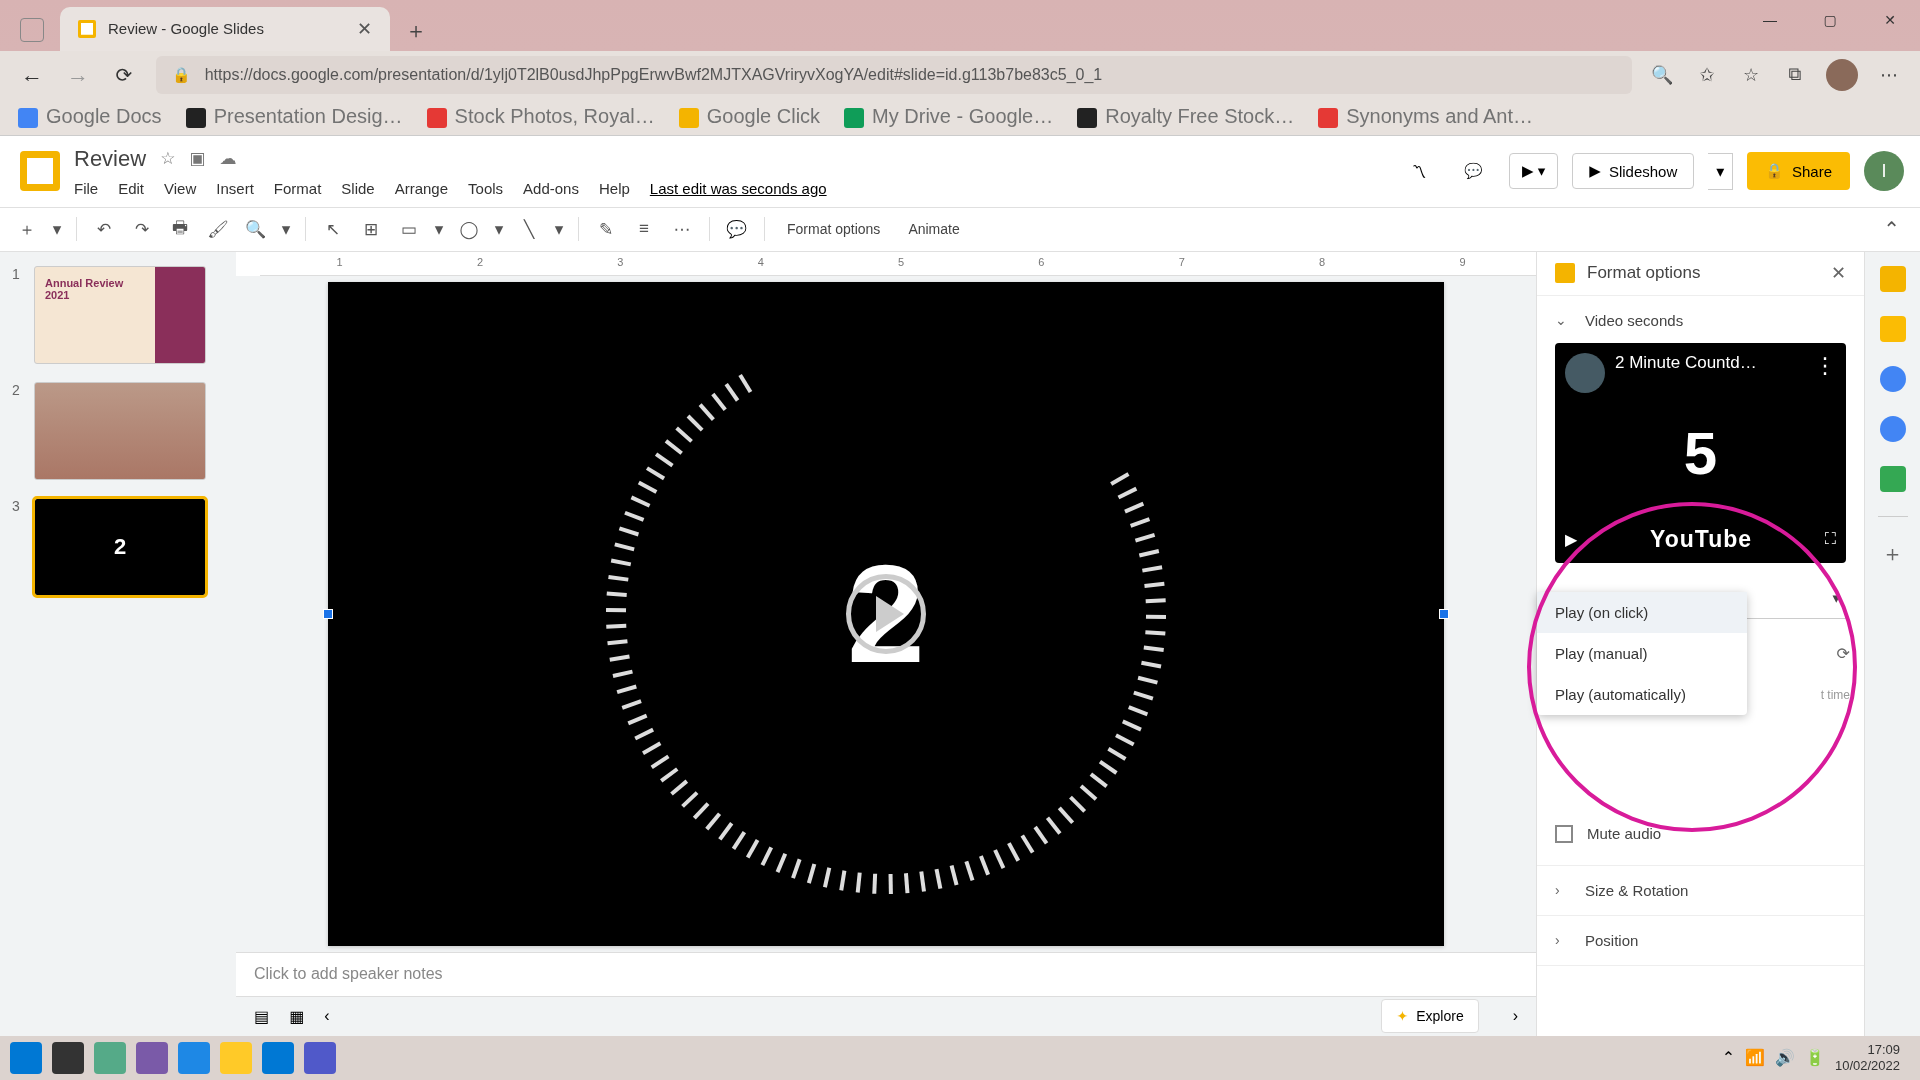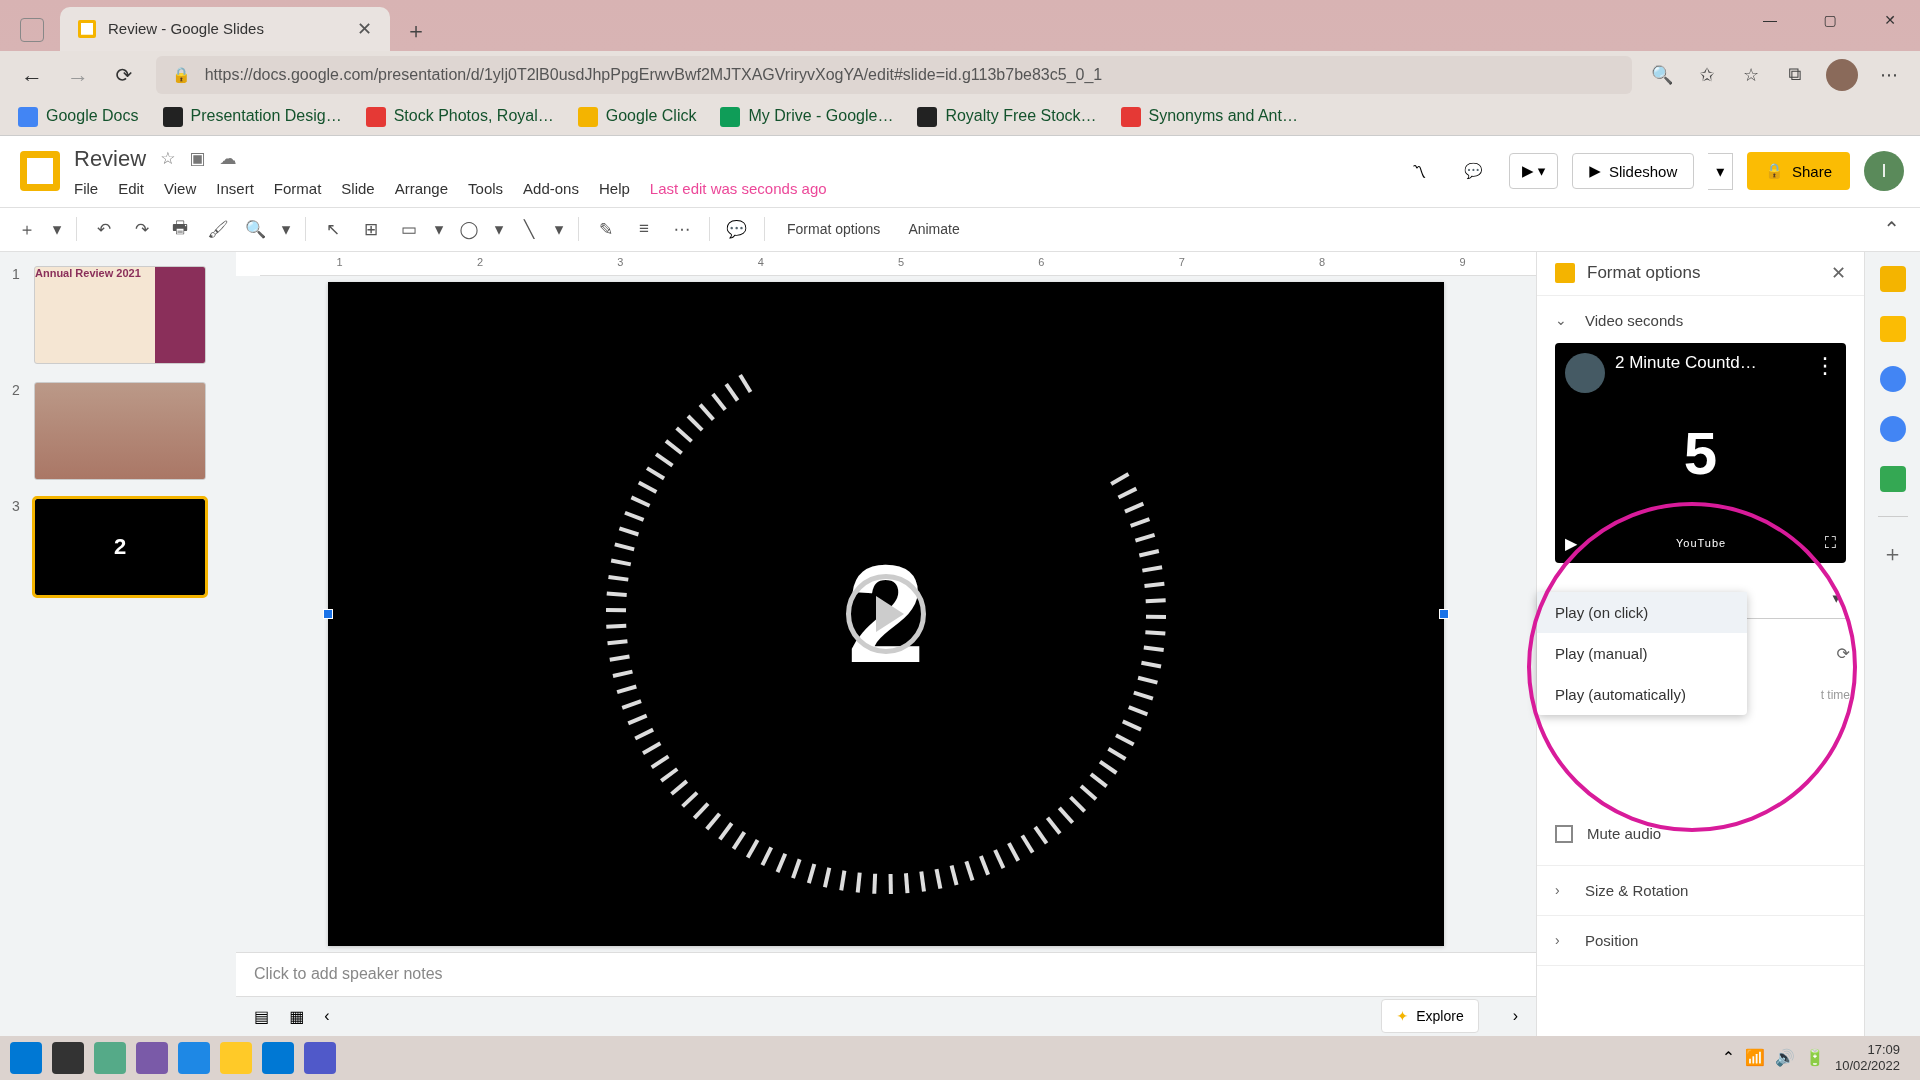--- a/index.html
+++ b/index.html
@@ -17,32 +17,32 @@
 .win-btn{width:60px;display:flex;align-items:center;justify-content:center;font-size:14px;color:#333}
 .addr-bar{height:52px;background:#e7e1dd;display:flex;align-items:center;padding:0 18px;gap:18px}
 .nav-arrow{font-size:22px;color:#333;width:28px;text-align:center}
 .nav-arrow.dim{color:#999}
 .reload{font-size:20px}
 .url-box{flex:1;background:#ded6d2;border-radius:6px;height:38px;display:flex;align-items:center;padding:0 16px;gap:14px;color:#555;font-size:16px}
 .url-lock{font-size:15px}
 .addr-icon{width:26px;height:26px;display:flex;align-items:center;justify-content:center;font-size:18px;color:#444}
 .avatar{width:32px;height:32px;border-radius:50%;background:#8a6a5a}
 .bookmarks{height:40px;background:#e7e1dd;display:flex;align-items:center;padding:0 18px;gap:24px;border-bottom:1px solid #ccc}
-.bm{display:flex;align-items:flex-start;gap:8px;font-size:16px;color:#14532d}
+.bm{display:flex;align-items:flex-end;gap:8px;font-size:20px;color:#737373}
 .bm .ico{width:20px;height:20px;border-radius:3px}
 .app-area{flex:1;background:#f1f3f4;display:flex;flex-direction:column;position:relative}
 .app-header{height:72px;background:#fff;display:flex;align-items:center;padding:0 16px 0 20px;gap:14px;border-bottom:1px solid #e0e0e0}
 .app-logo{width:40px;height:40px;background:#f4b400;border-radius:4px;position:relative}
 .app-logo:after{content:"";position:absolute;inset:7px;background:#fff}
 .doc-block{display:flex;flex-direction:column;gap:8px}
 .doc-top{display:flex;align-items:center;gap:14px}
 .doc-title{font-size:22px;color:#444}
 .doc-ico{font-size:17px;color:#777}
 .menu-row{display:flex;gap:20px;font-size:15px;color:#333}
-.last-edit{color:#ec4899;}
+.last-edit{color:#000000;text-decoration:underline}
 .hdr-spacer{flex:1}
 .hdr-btn{display:flex;align-items:center;gap:8px;padding:8px 12px;border-radius:4px;font-size:15px}
 .slideshow-btn{border:1px solid #ccc;background:#fff;padding:8px 16px}
 .share-btn{background:#fbbc04;font-weight:500;padding:10px 18px}
 .profile-circle{width:40px;height:40px;border-radius:50%;background:#5a8a5a;color:#fff;display:flex;align-items:center;justify-content:center;font-size:18px}
 .toolbar{height:44px;background:#fff;display:flex;align-items:center;padding:0 12px;gap:8px;border-bottom:1px solid #e0e0e0}
 .tb{width:30px;height:30px;display:flex;align-items:center;justify-content:center;color:#555;font-size:17px;border-radius:3px}
 .tb.txt{width:auto;padding:0 10px;font-size:14px;color:#444}
 .tb-sep{width:1px;height:24px;background:#ddd;margin:0 4px}
 .tb-collapse{margin-left:auto;font-size:20px;color:#555;padding-right:8px}
@@ -72,21 +72,21 @@
 .sp-section{padding:16px 18px;border-bottom:1px solid #eee}
 .sp-sec-head{display:flex;align-items:center;gap:14px;font-size:15px;color:#444}
 .sp-chev{font-size:14px;color:#666;width:16px}
 .video-thumb{margin-top:14px;height:220px;background:#000;border-radius:4px;position:relative;overflow:hidden;color:#fff}
 .vt-top{position:absolute;top:10px;left:10px;right:10px;display:flex;gap:10px}
 .vt-avatar{width:40px;height:40px;border-radius:50%;background:#455a64}
 .vt-title{font-size:17px;font-weight:500;flex:1}
 .vt-more{font-size:22px}
 .vt-5{position:absolute;left:50%;top:50%;transform:translate(-50%,-50%);font-size:60px;font-weight:700}
 .vt-bot{position:absolute;bottom:10px;left:10px;right:10px;display:flex;align-items:center;justify-content:space-between}
-.yt-logo{font-size:11px;font-weight:400;letter-spacing:1px}
+.yt-logo{font-size:23px;font-weight:700;letter-spacing:1px}
 .dropdown{margin-top:16px;height:40px;border-bottom:1px solid #ccc;display:flex;align-items:center;justify-content:space-between;padding:0 6px;font-size:15px;color:#444}
 .dd-menu{position:absolute;background:#fff;box-shadow:0 2px 10px rgba(0,0,0,.25);border-radius:4px;width:210px;z-index:10}
 .dd-item{padding:12px 18px;font-size:15px;color:#333}
 .dd-item.sel{background:#eef2f6}
 .circle-annot{position:absolute;width:330px;height:330px;border:4px solid #d81b9a;border-radius:50%;pointer-events:none;z-index:20}
 .mute-row{display:flex;align-items:center;gap:14px;font-size:15px;color:#444;padding:6px 0}
 .mute-row .cb{width:18px;height:18px;border:2px solid #888}
 .right-rail{width:56px;background:#f1f3f4;border-left:1px solid #e0e0e0;display:flex;flex-direction:column;align-items:center;padding-top:14px;gap:24px}
 .rail-ico{width:26px;height:26px;border-radius:4px}
 .bottom-bar{height:40px;background:#f1f3f4;border-top:1px solid #ddd;display:flex;align-items:center;padding:0 18px;gap:20px}
@@ -235,21 +235,21 @@
       <div class="tb txt">Format options</div>
       <div class="tb txt">Animate</div>
       <div class="tb-collapse">⌃</div>
     </div>
 
     <div class="main-row">
       <div class="thumbs">
         <div class="thumb-item">
           <div class="thumb-num">1</div>
           <div class="thumb" style="background:#f5e6d3;display:flex">
-            <div style="flex:1;">
+            <div style="flex:1;padding:10px">
                 <div style="color:#8a2f5a;font-size:11px;font-weight:700">Annual Review 2021</div>
               </div>
             <div style="width:50px;background:#8a2f5a"></div>
           </div>
         </div>
         <div class="thumb-item">
           <div class="thumb-num">2</div>
           <div class="thumb" style="background:linear-gradient(#b98,#a76)"></div>
         </div>
         <div class="thumb-item">

